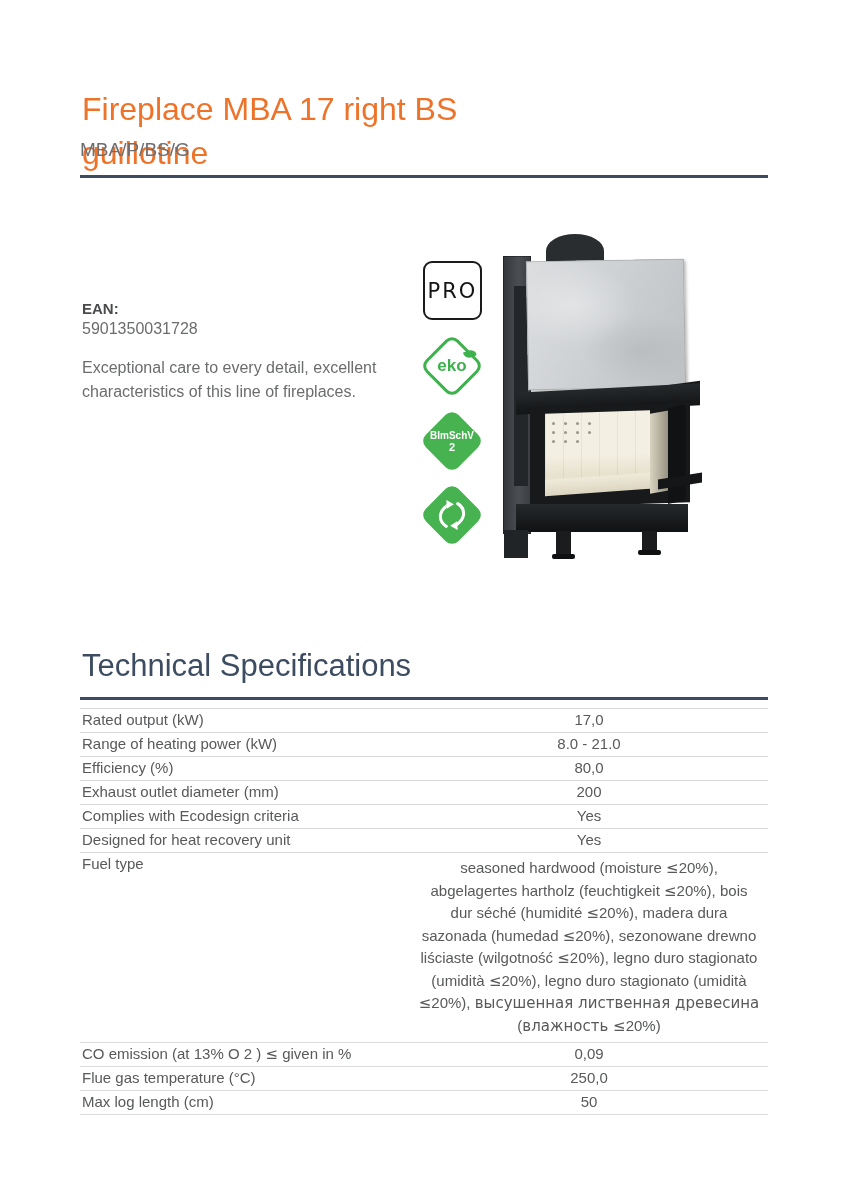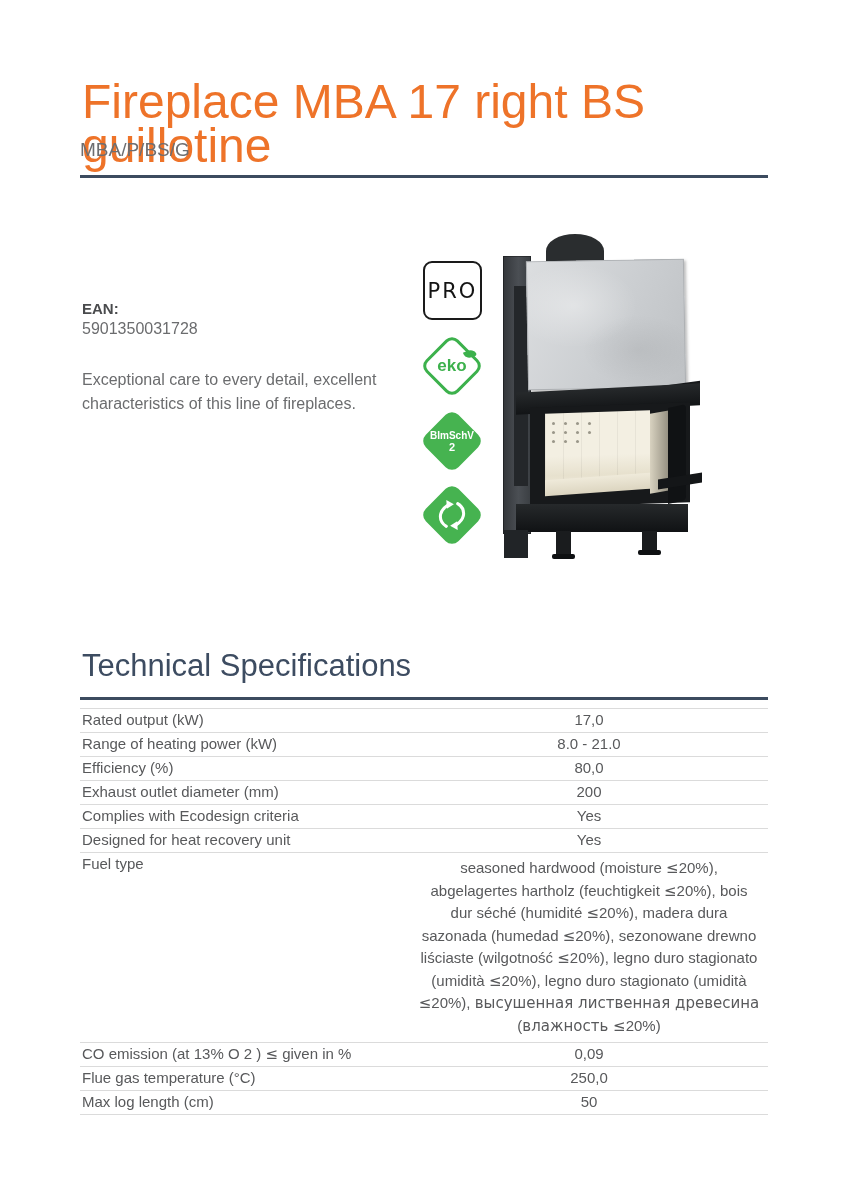--- a/index.html
+++ b/index.html
@@ -16,34 +16,34 @@
   body{
     position:relative;
     background:#ffffff;
     font-family:"Liberation Sans","DejaVu Sans",sans-serif;
     overflow:hidden;
   }
   .abs{position:absolute;}
 
   
   .page-title{
-    left:82px;top:80px;width:580px;
-    font-size:48px;line-height:44px;font-weight:400;
+    left:82px;top:87px;width:580px;
+    font-size:32px;line-height:44px;font-weight:400;
     color:var(--accent);
   }
   .product-code{
     left:80px;top:139px;width:688px;
     text-align:left;font-size:19px;color:#6D6E71;
   }
   .header-rule{left:80px;top:175px;width:688px;height:3px;background:var(--navy);}
 
   
   .ean-label{left:82px;top:300px;font-size:15px;color:#4A4B4D;font-weight:bold;}
   .ean-value{left:82px;top:320px;font-size:16px;color:var(--text-soft);}
-  .description{left:82px;top:368px;width:340px;font-size:16px;line-height:24px;color:var(--text-soft);}
+  .description{left:82px;top:356px;width:340px;font-size:16px;line-height:24px;color:var(--text-soft);}
 
   
   .badge{left:418px;width:68px;height:68px;}
   .badge-pro{left:423px;top:261px;width:59px;height:59px;
     border:2px solid #1A1A1A;border-radius:9px;background:#fff;
     display:flex;align-items:center;justify-content:center;text-align:center;}
   .badge-pro .pro-text{font-size:21px;letter-spacing:2px;color:#141414;font-weight:400;font-family:"DejaVu Sans",sans-serif;}
   .badge-eko{top:332px;}
   .badge-bimschv{top:407px;}
   .badge-recycle{top:481px;}

